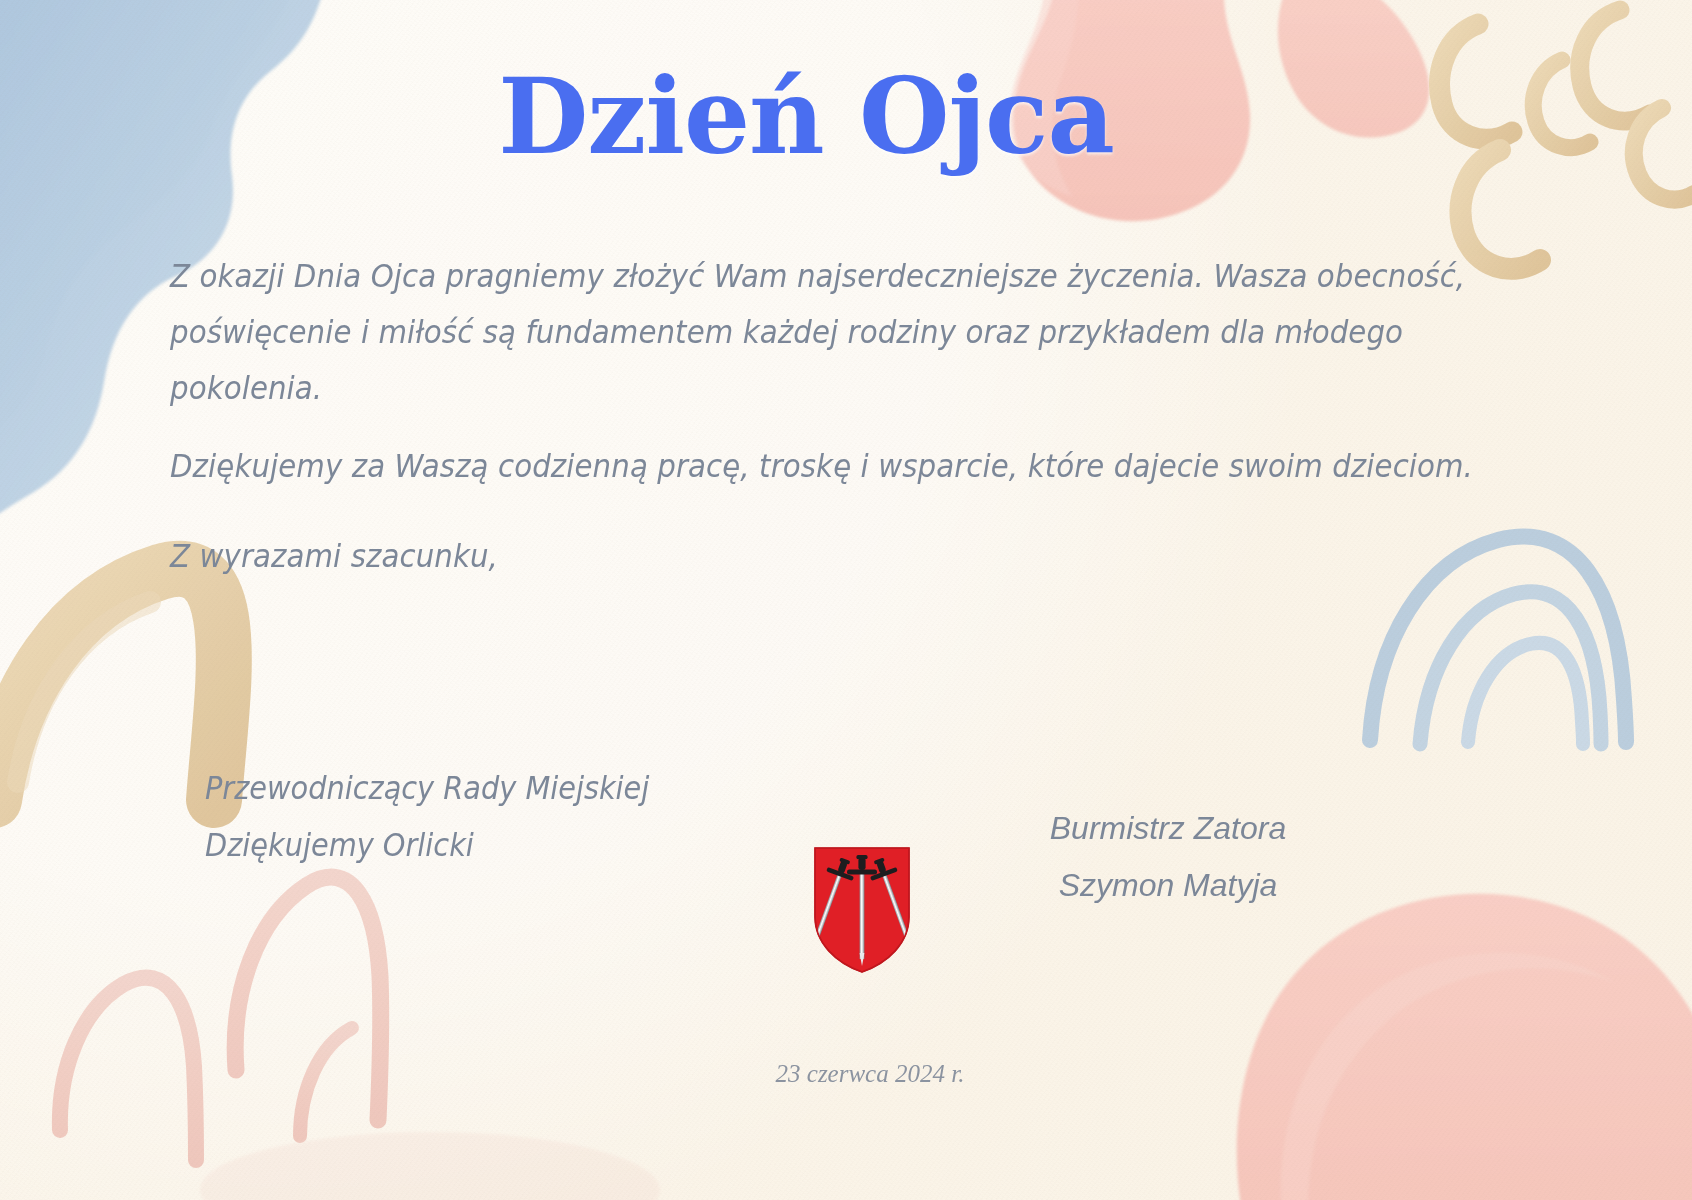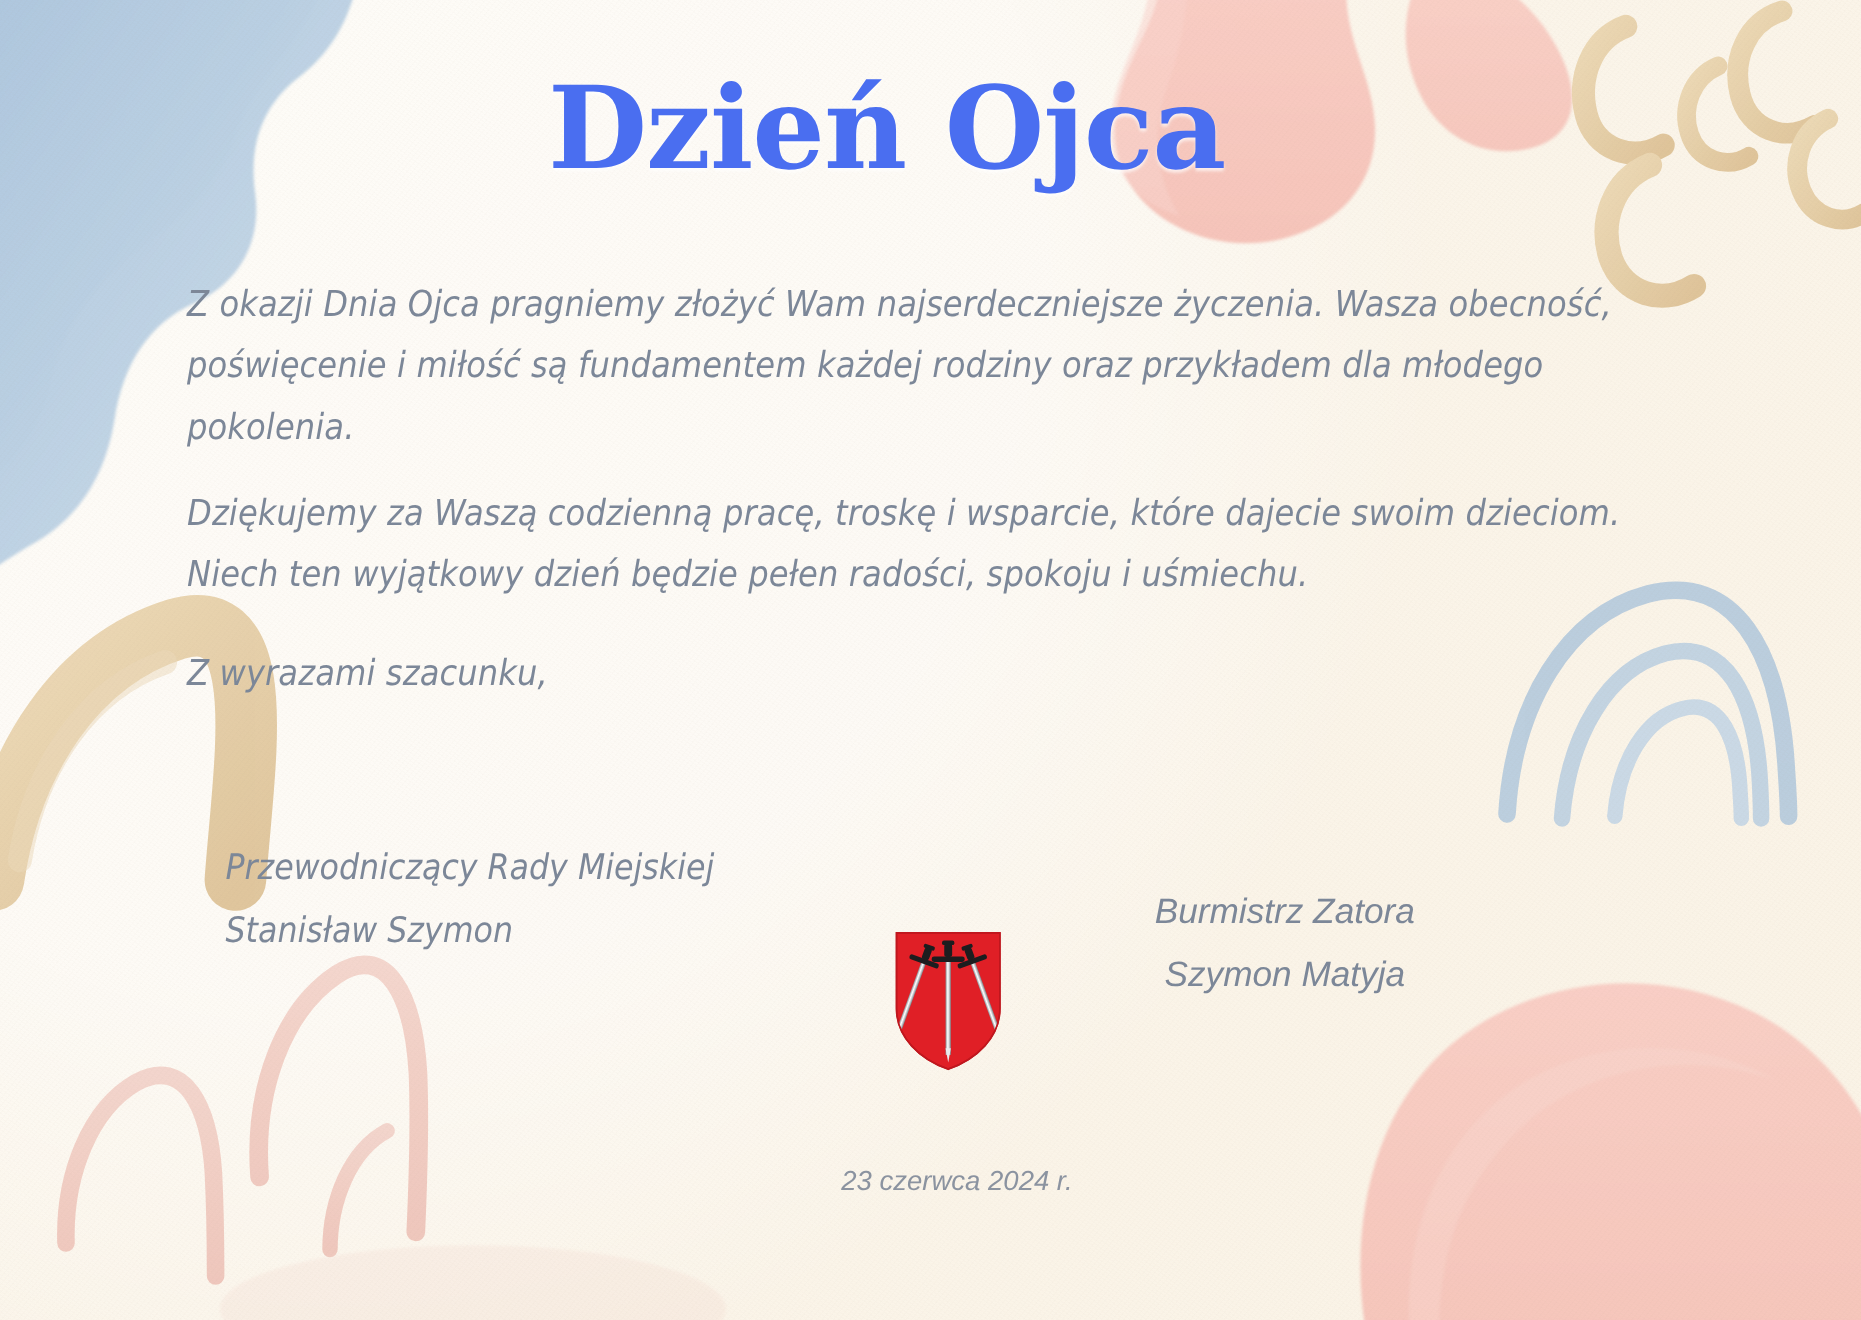--- a/index.html
+++ b/index.html
@@ -103,21 +103,21 @@
     left:812px; top:845px;
     width:100px; height:130px;
   }
 
   
   #date {
     position:absolute;
     left:620px; top:1060px; width:500px;
     text-align:center;
     color:#8b93a0;
-    font-family:Liberation Sans, sans-serif;
+    font-family:Liberation Serif, serif;
     font-style:italic;
     font-size:25px;
   }
 </style>
 </head>
 <body>
 
 <div id="card">
 
   <div id="deco">
@@ -219,27 +219,26 @@
 
   <div id="grain"></div>
 
   <div id="content">
 
     <h1 id="title">Dzień Ojca</h1>
 
     <div id="body-text">
       <p>Z okazji Dnia Ojca pragniemy złożyć Wam najserdeczniejsze życzenia. Wasza obecność, poświęcenie i miłość są fundamentem każdej rodziny oraz przykładem dla młodego pokolenia.</p>
       <p class="gap-a">Dziękujemy za Waszą codzienną pracę, troskę i wsparcie, które dajecie swoim dzieciom.</p>
-      <p>Niech ten wyjątkowy dzień będzie pełen radości, spokoju i uśmiechu.</p>
       <p class="gap-b">Z wyrazami szacunku,</p>
     </div>
 
     <div id="sig-left">
       <div>Przewodniczący Rady Miejskiej</div>
-      <div>Stanisław Szymon</div>
+      <div>Dziękujemy Orlicki</div>
     </div>
 
     <div id="sig-right">
       <div>Burmistrz Zatora</div>
       <div>Szymon Matyja</div>
     </div>
 
     <div id="crest">
       <svg viewBox="0 0 100 130" xmlns="http://www.w3.org/2000/svg" aria-hidden="true">
         <defs>

